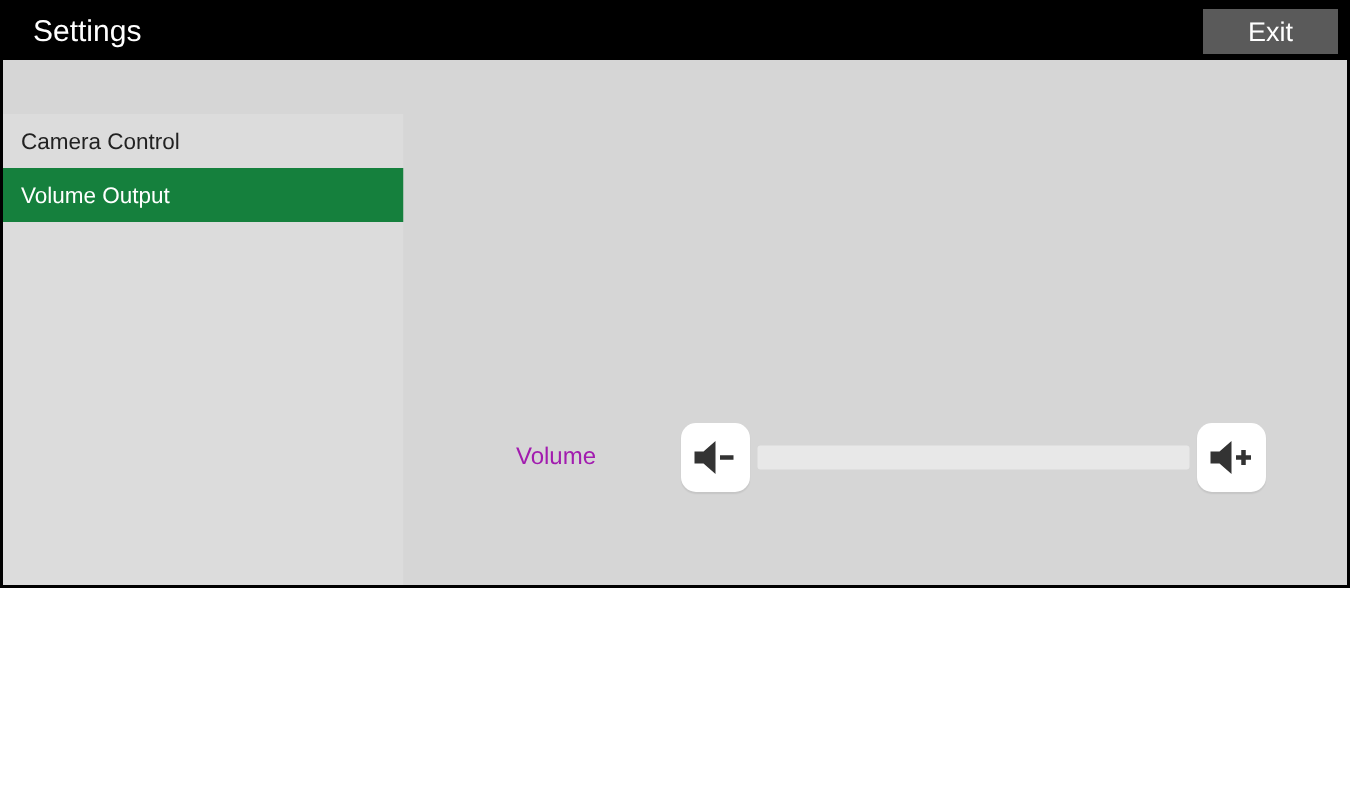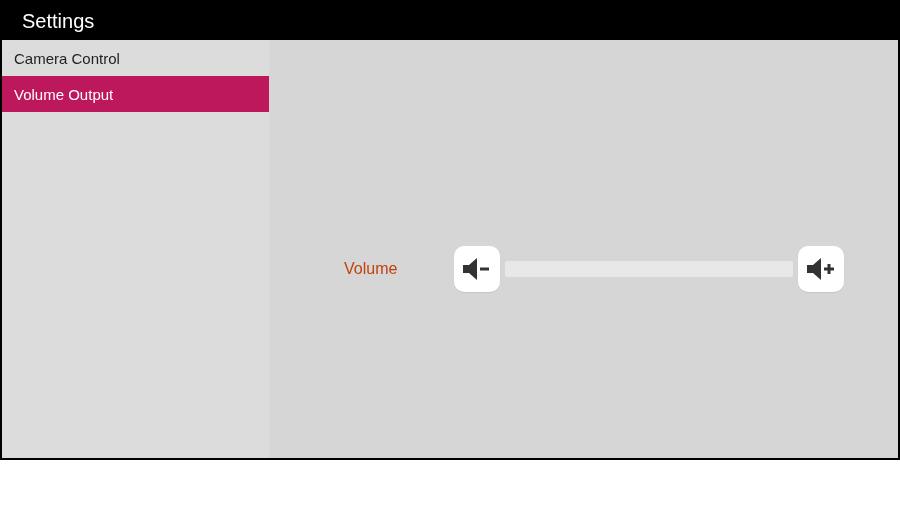--- a/index.html
+++ b/index.html
@@ -1,21 +1,21 @@
 <!DOCTYPE html>
 <html><head>
   <meta charset="utf-8">
   <style>
     * { box-sizing: border-box; margin: 0; padding: 0; }
     html, body { width: 900px; height: 528px; font-family: "Segoe UI", Arial, sans-serif; }
     .frame {
-      width: 900px; height: 460px;
+      width: 900px; height: 392px;
       border: 2px solid #000;
       background: #d6d6d6;
-      display: flex; flex-direction: column;
+      display: flex; flex-direction: column; gap: 36px;
     }
     .header {
       height: 38px;
       background: #000;
       color: #fff;
       display: flex; align-items: center;
       padding: 0 0 0 20px;
       position: relative;
     }
     .header-title {
@@ -47,37 +47,37 @@
     .sidebar-item {
       height: 36px;
       padding: 0 12px;
       display: flex; align-items: center;
       font-size: 15px;
       color: #222;
       cursor: pointer;
       user-select: none;
     }
     .sidebar-item.active {
-      background: #be185d;
+      background: #15803d;
       color: #fff;
     }
     .main {
       flex: 1;
       background: #d6d6d6;
       position: relative;
     }
     .volume-row {
       position: absolute;
       left: 75px;
       top: 206px;
       display: flex; align-items: center;
     }
     .volume-label {
       font-size: 16px;
-      color: #c2410c;
+      color: #a21caf;
       width: 110px;
     }
     .vol-btn {
       width: 46px; height: 46px;
       background: #fff;
       border-radius: 10px;
       border: none;
       display: flex; align-items: center; justify-content: center;
       cursor: pointer;
       box-shadow: 0 1px 1px rgba(0,0,0,0.08);
@@ -90,20 +90,23 @@
     }
     .speaker-svg { display: block; }
   </style>
 </head>
 <body>
 
 <div class="frame">
 
   <div class="header">
     <span class="header-title">Settings</span>
+    <button class="exit-btn">
+      <span>Exit</span>
+    </button>
   </div>
 
   <div class="body">
 
     <div class="sidebar">
       <div class="sidebar-item">
         <span>Camera Control</span>
       </div>
       <div class="sidebar-item active">
         <span>Volume Output</span>

